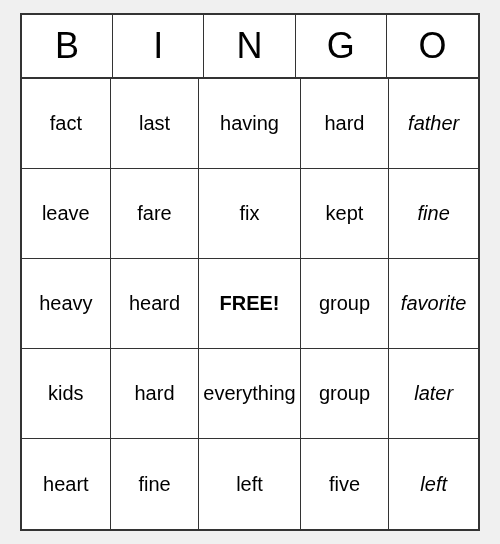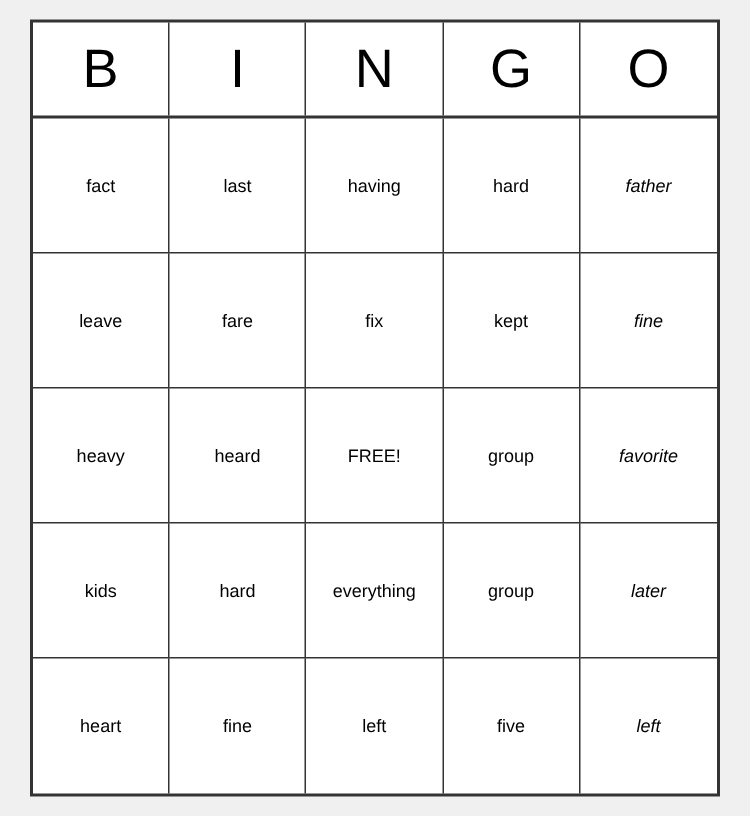--- a/index.html
+++ b/index.html
@@ -43,39 +43,39 @@
 
     .bingo-grid {
       display: grid;
       grid-template-columns: repeat(5, 1fr);
     }
 
     .bingo-cell {
       border-right: 1px solid #333;
       border-bottom: 1px solid #333;
       text-align: center;
-      font-size: 12px;
+      font-size: 20px;
       padding: 16px 4px;
       min-height: 90px;
       display: flex;
       align-items: center;
       justify-content: center;
     }
 
     .bingo-cell:nth-child(5n) {
       border-right: none;
       font-style: italic;
     }
 
     .bingo-grid .bingo-cell:nth-last-child(-n+5) {
       border-bottom: none;
     }
 
     .bingo-cell.free {
-      font-weight: normal;
+      font-weight: bold;
     }
   </style>
 </head>
 <body>
 
 <div class="bingo-card">
   <div class="bingo-header">
   <div class="bingo-header-cell">B</div>
       <div class="bingo-header-cell">I</div>
       <div class="bingo-header-cell">N</div>

